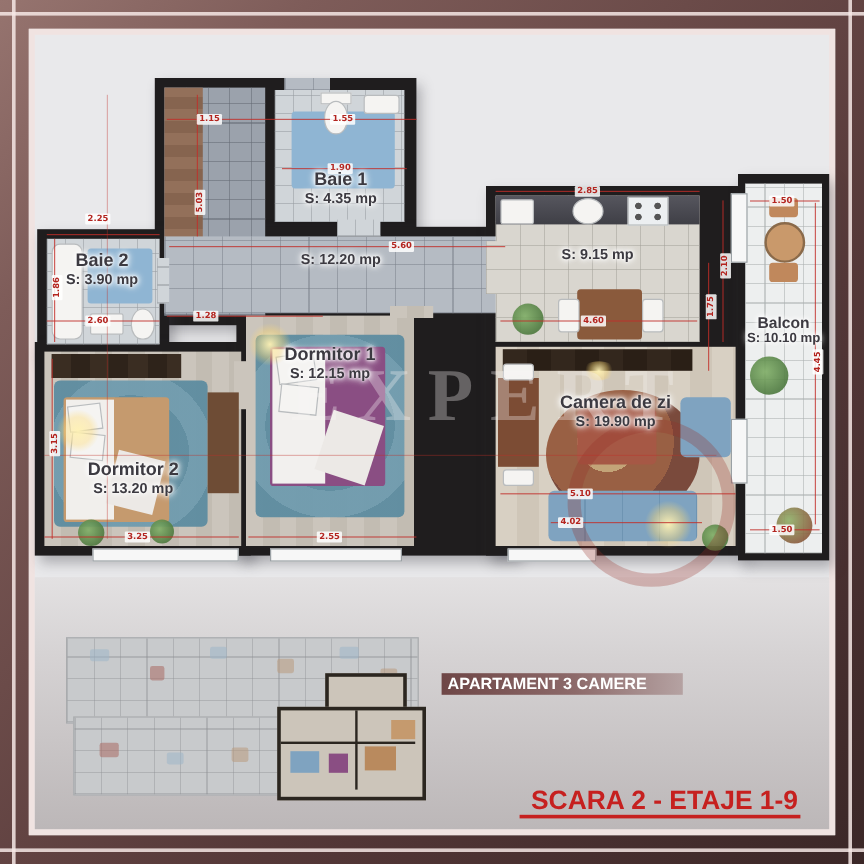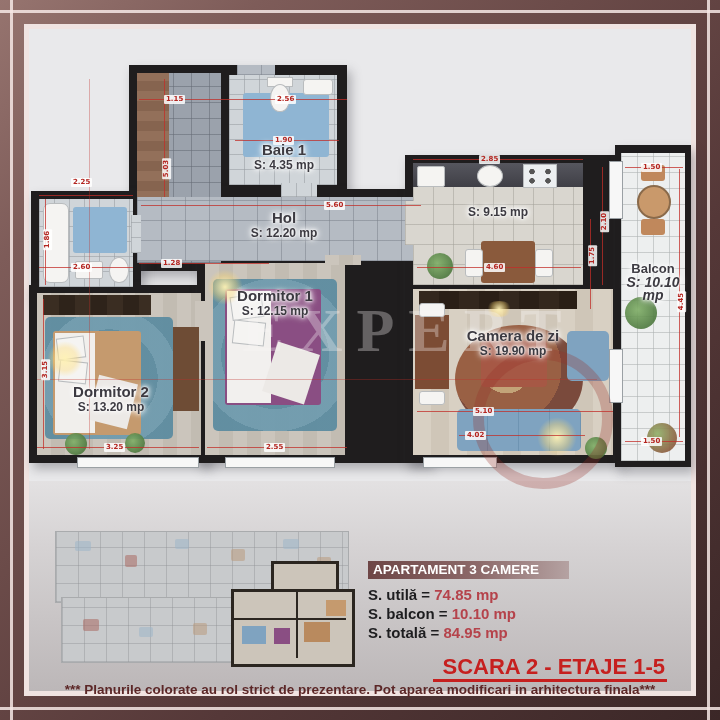--- a/index.html
+++ b/index.html
@@ -43,21 +43,21 @@
   .dim-h{position:absolute;z-index:45;height:1px;background:rgba(193,45,40,.75);}
   .dim-v{position:absolute;z-index:45;width:1px;background:rgba(193,45,40,.75);}
   .dim-label{position:absolute;z-index:46;font:700 7px/9px "DejaVu Sans",sans-serif;color:#b3241f;
     background:rgba(255,255,255,.85);padding:0 2px;border-radius:1px;}
   .vert{transform:rotate(-90deg);}
   .rlabel{position:absolute;z-index:50;text-align:center;color:#3c3a41;
     text-shadow:0 0 2px #fff,0 0 4px #fff,0 0 6px #fff,0 0 8px #fff;}
   .rn{font-weight:700;font-size:15px;line-height:17px;}
   .ra{font-weight:600;font-size:12px;line-height:14px;}
   .rn-s{font-weight:700;font-size:13px;line-height:15px;}
-  .ra-s{font-weight:600;font-size:14px;line-height:13px;font-style:italic;}
+  .ra-s{font-weight:600;font-size:11px;line-height:13px;}
   
   .miniplan{position:absolute;left:26px;top:498px;width:296px;height:140px;}
   .mp-base{position:absolute;border:1px solid #a9abad;
     background:repeating-linear-gradient(90deg,rgba(140,142,146,.4) 0 1px,transparent 1px 22px),
     repeating-linear-gradient(0deg,rgba(140,142,146,.4) 0 1px,transparent 1px 18px),#c8cacc;}
   .mp-speck{position:absolute;opacity:.55;border-radius:2px;}
   .mp-high{position:absolute;border:3px solid #2b2620;background:#ccc5ba;z-index:5;}
   
   .ap-line{position:absolute;left:339px;top:510px;font-weight:700;font-size:17px;color:#472222;}
   .type-bar{position:absolute;left:339px;top:532px;width:196px;height:18px;line-height:18px;
@@ -196,21 +196,21 @@
       <i class="dim-h" style="left:8px;top:330px;width:560px;opacity:.45"></i>
       <i class="dim-v" style="left:650px;top:120px;height:268px"></i>
       <i class="dim-v" style="left:573px;top:118px;height:118px"></i>
       <i class="dim-v" style="left:561px;top:170px;height:90px"></i>
       <i class="dim-v" style="left:16px;top:150px;height:86px"></i>
       <i class="dim-v" style="left:14px;top:250px;height:150px"></i>
       <i class="dim-v" style="left:135px;top:30px;height:118px"></i>
       <i class="dim-v" style="left:60px;top:30px;height:370px;opacity:.45"></i>
 
       <span class="dim-label" style="left:135px;top:46px">1.15</span>
-      <span class="dim-label" style="left:246px;top:46px">2.56</span>
+      <span class="dim-label" style="left:246px;top:46px">1.55</span>
       <span class="dim-label" style="left:244px;top:87px">1.90</span>
       <span class="dim-label" style="left:295px;top:152px">5.60</span>
       <span class="dim-label" style="left:42px;top:129px">2.25</span>
       <span class="dim-label" style="left:42px;top:214px">2.60</span>
       <span class="dim-label" style="left:132px;top:210px">1.28</span>
       <span class="dim-label" style="left:450px;top:106px">2.85</span>
       <span class="dim-label" style="left:455px;top:214px">4.60</span>
       <span class="dim-label" style="left:235px;top:394px">2.55</span>
       <span class="dim-label" style="left:75px;top:394px">3.25</span>
       <span class="dim-label" style="left:444px;top:358px">5.10</span>
@@ -221,22 +221,25 @@
       <span class="dim-label vert" style="left:553px;top:202px">1.75</span>
       <span class="dim-label vert" style="left:6px;top:316px">3.15</span>
       <span class="dim-label vert" style="left:127px;top:115px">5.03</span>
       <span class="dim-label vert" style="left:8px;top:186px">1.86</span>
       <span class="dim-label" style="left:612px;top:388px">1.50</span>
 
       <div class="rlabel" style="left:200px;top:92px;width:110px">
         <div class="rn">Baie 1</div>
         <div class="ra">S: 4.35 mp</div>
       </div>
+      <div class="rlabel" style="left:6px;top:160px;width:100px">
+        <div class="rn">Baie 2</div>
+        <div class="ra">S: 3.90 mp</div>
+      </div>
       <div class="rlabel" style="left:180px;top:160px;width:150px">
-        <div class="rn">Hol</div>
         <div class="ra">S: 12.20 mp</div>
       </div>
       <div class="rlabel" style="left:384px;top:156px;width:170px">
         <div class="ra">S: 9.15 mp</div>
       </div>
       <div class="rlabel" style="left:176px;top:238px;width:140px">
         <div class="rn">Dormitor 1</div>
         <div class="ra">S: 12.15 mp</div>
       </div>
       <div class="rlabel" style="left:8px;top:334px;width:148px">
@@ -270,30 +273,15 @@
         <div class="abs" style="left:8px;top:34px;width:24px;height:18px;background:#7fa3c0"></div>
         <div class="abs" style="left:40px;top:36px;width:16px;height:16px;background:#8a4e83"></div>
         <div class="abs" style="left:70px;top:30px;width:26px;height:20px;background:#b98a5e"></div>
         <div class="abs" style="left:92px;top:8px;width:20px;height:16px;background:#c59a6e"></div>
         <div class="abs" style="left:0;top:26px;width:112px;height:2px;background:#2b2620"></div>
         <div class="abs" style="left:62px;top:0;width:2px;height:66px;background:#2b2620"></div>
       </div>
     </div>
 
     <div class="type-bar">APARTAMENT 3 CAMERE</div>
-    <div class="arearows">
-      <div class="arearow">
-        <span>S. utilă =</span>
-        <span class="aval">74.85 mp</span>
-      </div>
-      <div class="arearow">
-        <span>S. balcon =</span>
-        <span class="aval">10.10 mp</span>
-      </div>
-      <div class="arearow">
-        <span>S. totală =</span>
-        <span class="aval">84.95 mp</span>
-      </div>
-    </div>
-    <div class="scara">SCARA 2 - ETAJE 1-5</div>
-    <div class="disclaimer">*** Planurile colorate au rol strict de prezentare. Pot aparea modificari in arhitectura finala***</div>
+    <div class="scara">SCARA 2 - ETAJE 1-9</div>
   </div>
 </div>
 
 </body></html>

